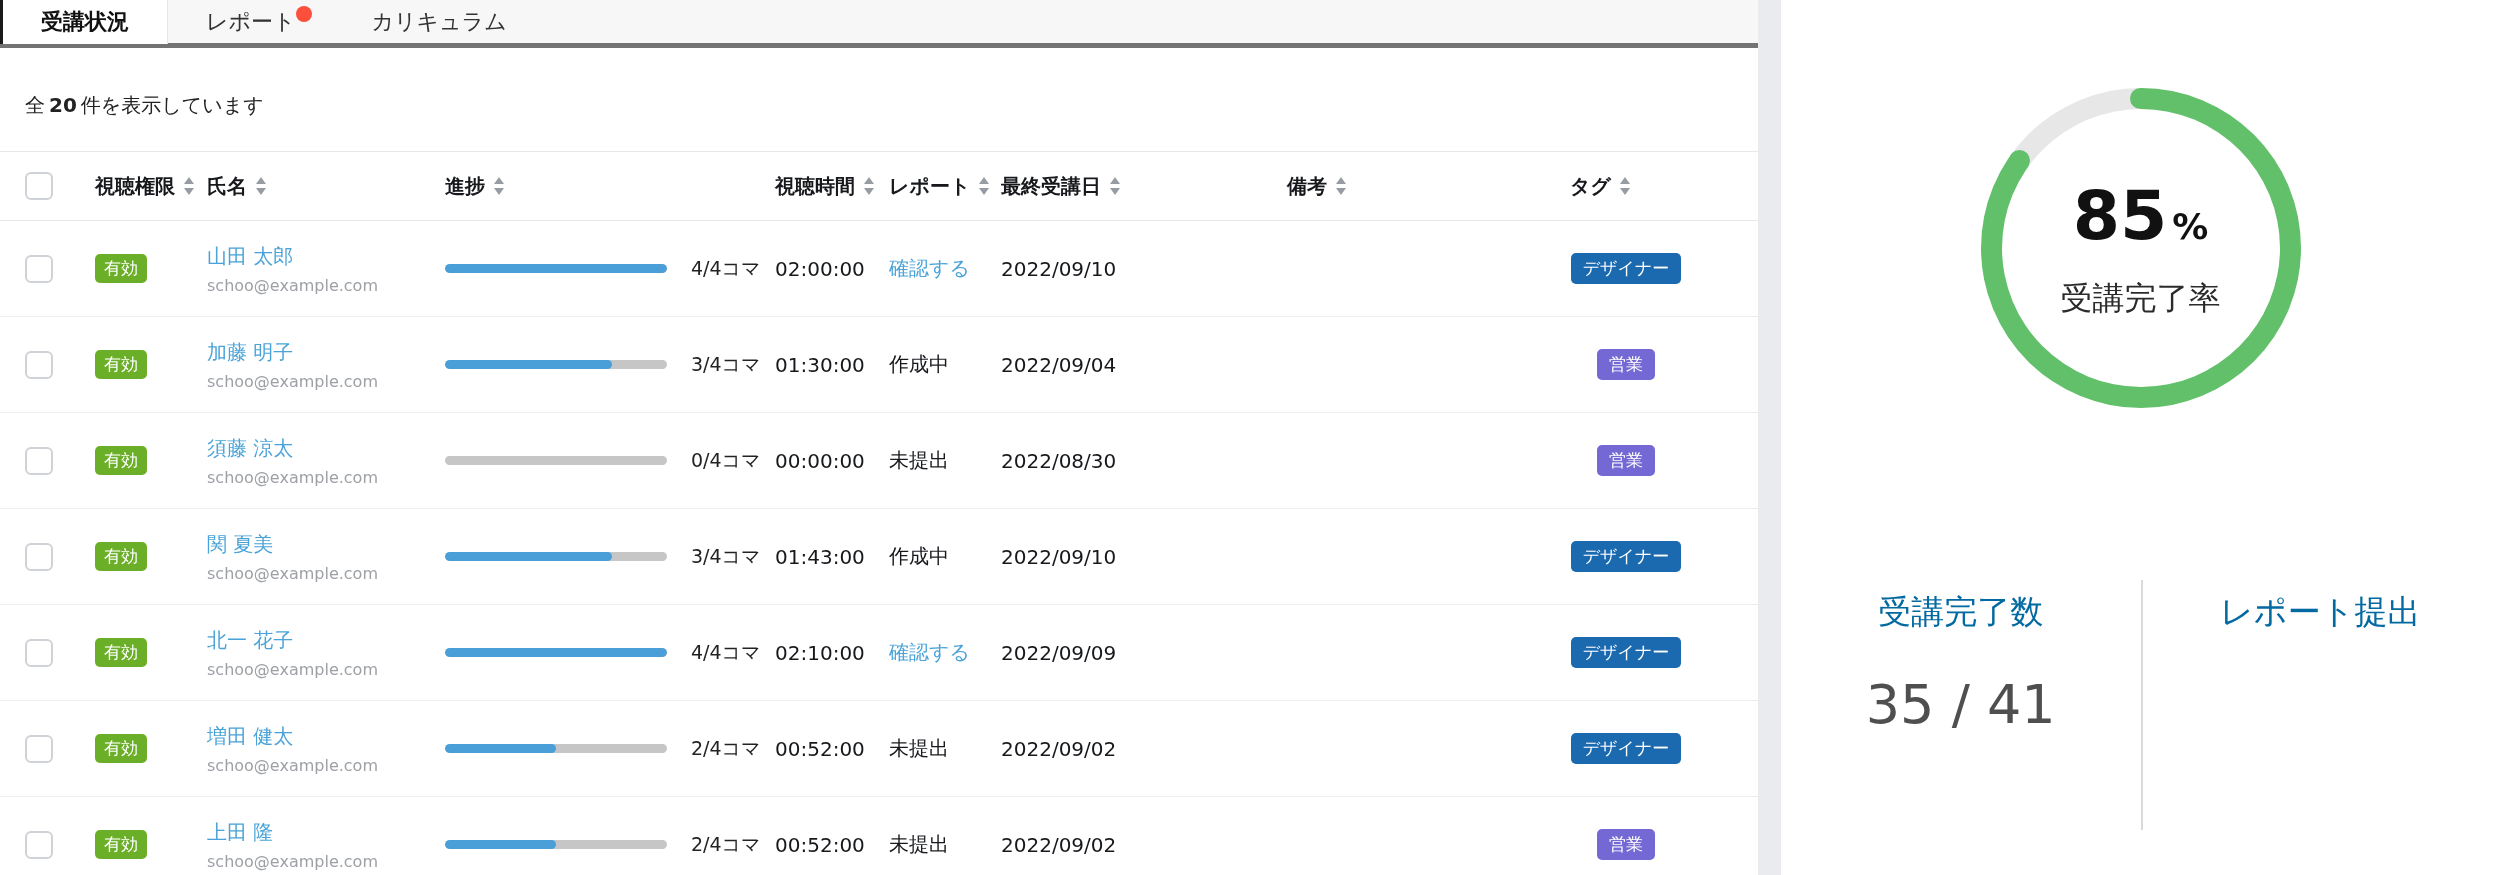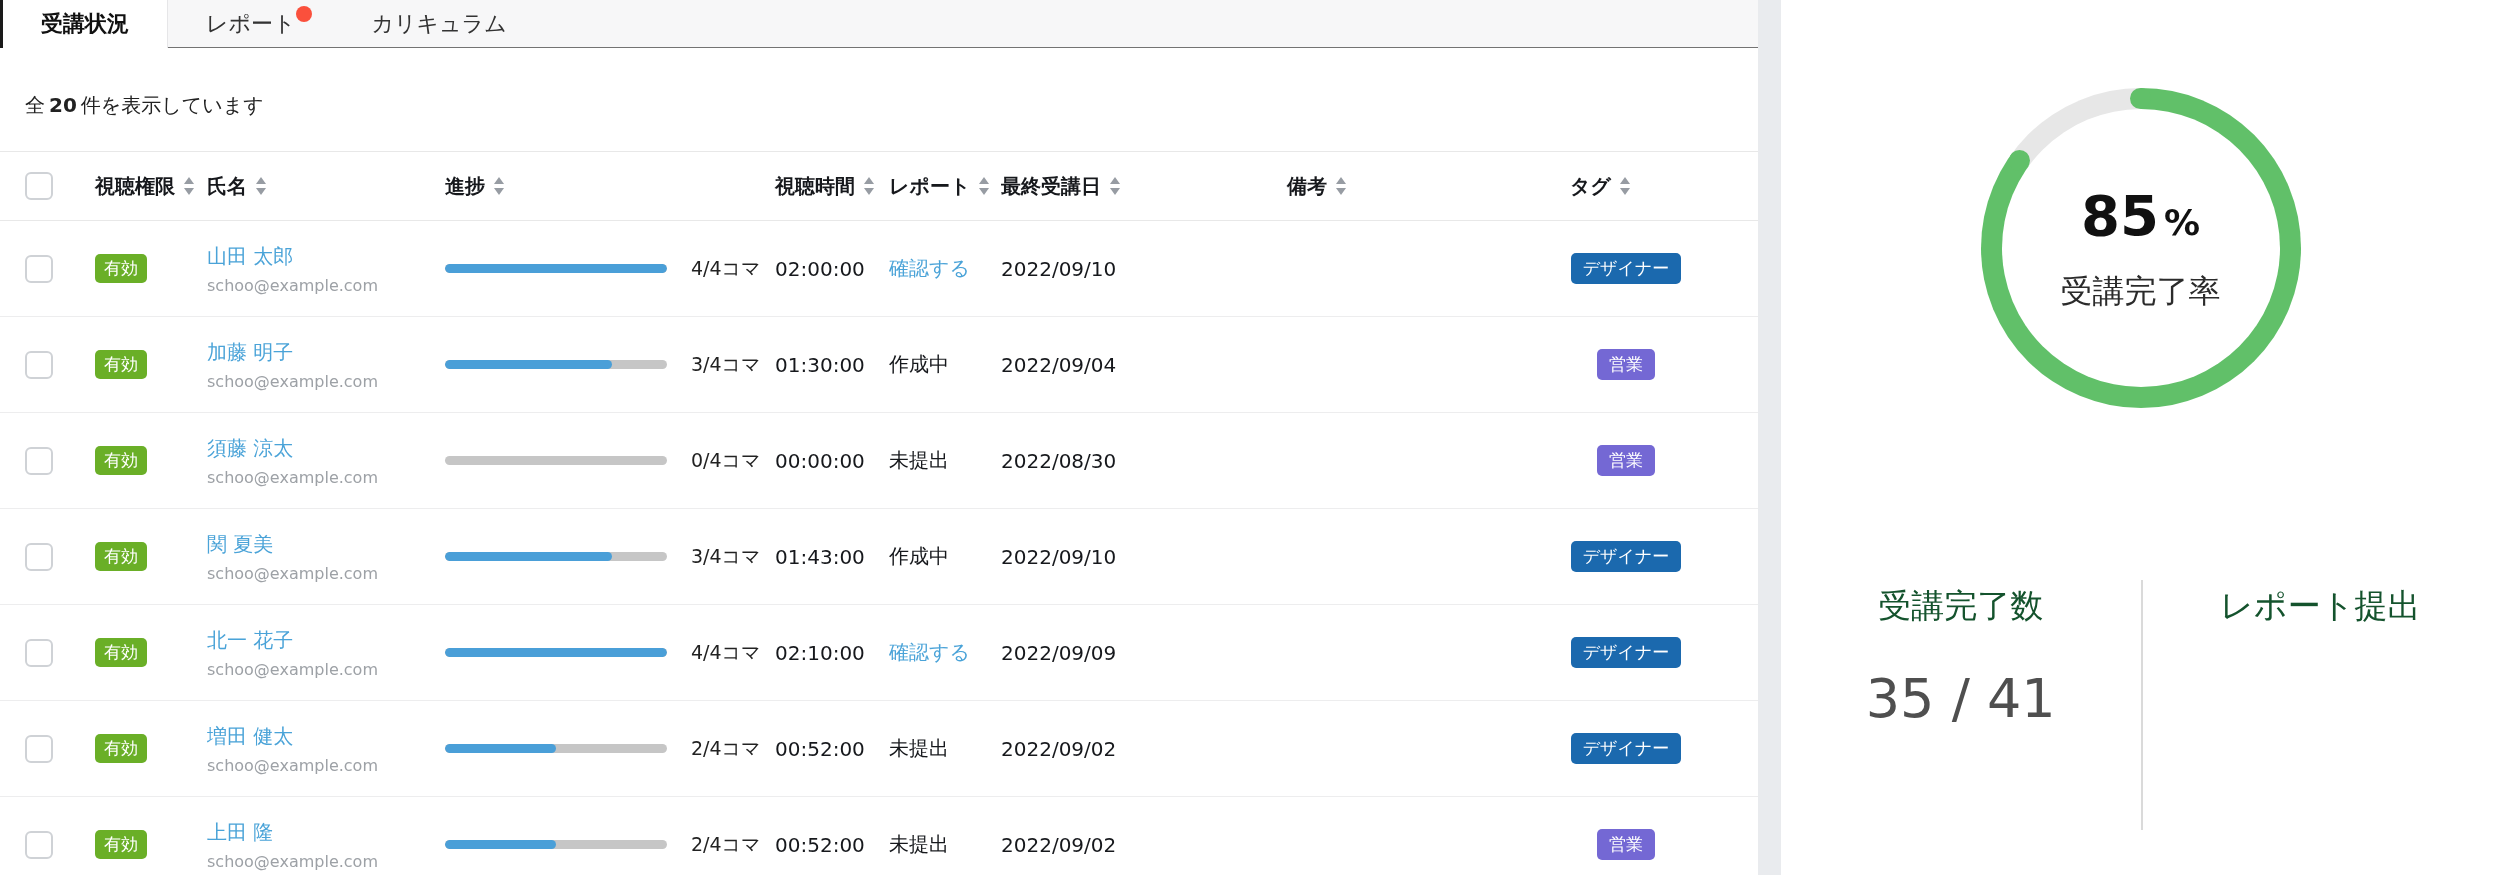--- a/index.html
+++ b/index.html
@@ -10,21 +10,21 @@
     color: #1a1a1a;
   }
   .app { position: relative; width: 2500px; height: 875px; overflow: hidden; display: flex; background: #fff; }
 
   
   .left { width: 1758px; flex: none; background: #fff; }
   .gap  { width: 23px; flex: none; background: #e9ebee; }
   .right { flex: 1; background: #fff; }
 
   
-  .tabbar { height: 48px; background: #f7f7f8; border-bottom: 1px solid #737373; display: flex; align-items: stretch; }
+  .tabbar { height: 48px; background: #f7f7f8; border-bottom: 5px solid #737373; display: flex; align-items: stretch; }
   .tab { position: relative; display: flex; align-items: center; padding: 0 38px; font-size: 22px; color: #333; cursor: pointer; }
   .tab.active { background: #fff; font-weight: 700; color: #111; border-left: 3px solid #1a1a1a; border-right: 1px solid #e6e6e8; margin-bottom: -1px; }
   .dot { position: absolute; top: 6px; right: 22px; width: 16px; height: 16px; border-radius: 50%; background: var(--c-notification-red, #fa503c); }
 
   
   .count-line { margin: 44px 0 0 25px; font-size: 20px; color: #222; }
   .count-value { font-weight: 700; margin: 0 4px; }
 
   
   .table { margin-top: 32px; width: 1758px; }
@@ -67,27 +67,27 @@
 
   
   .donut-wrap { display: flex; justify-content: center; margin-top: 88px; }
   .donut { position: relative; width: 320px; height: 320px; border-radius: 50%;
            background: conic-gradient(var(--c-donut-green, #61c069) calc(var(--p, 85) * 1%), var(--c-donut-track, #e7e7e7) 0); }
   .donut-inner { position: absolute; inset: 21px; border-radius: 50%; background: #fff;
                  display: flex; flex-direction: column; align-items: center; justify-content: center; }
   .cap { position: absolute; width: 21px; height: 21px; border-radius: 50%; background: var(--c-donut-green, #61c069); }
   .cap.start { left: 149.5px; top: 0; }
   .percent-row { display: flex; align-items: baseline; }
-  .percent-num { font-size: 56px; font-weight: 700; color: #111; }
+  .percent-num { font-size: 68px; font-weight: 700; color: #111; }
   .percent-unit { font-size: 36px; font-weight: 700; color: #111; margin-left: 5px; }
   .donut-caption { margin-top: 22px; font-size: 32px; color: #2b2b2b; }
 
   .stats { position: relative; display: flex; margin-top: 172px; height: 250px; }
   .stat { flex: 1; display: flex; flex-direction: column; align-items: center; }
-  .stat-label { margin-top: 4px; font-size: 33px; color: #14532d; }
+  .stat-label { margin-top: 10px; font-size: 33px; color: #0369a1; }
   .stat-value { margin-top: 38px; font-size: 54px; color: #4f4f4f; }
   .stats-divider { position: absolute; left: 50%; top: 0; bottom: 0; width: 2px; background: #dadada; }
 </style>
 </head>
 <body>
 
 <div class="app">
 
   <div class="left">
 

